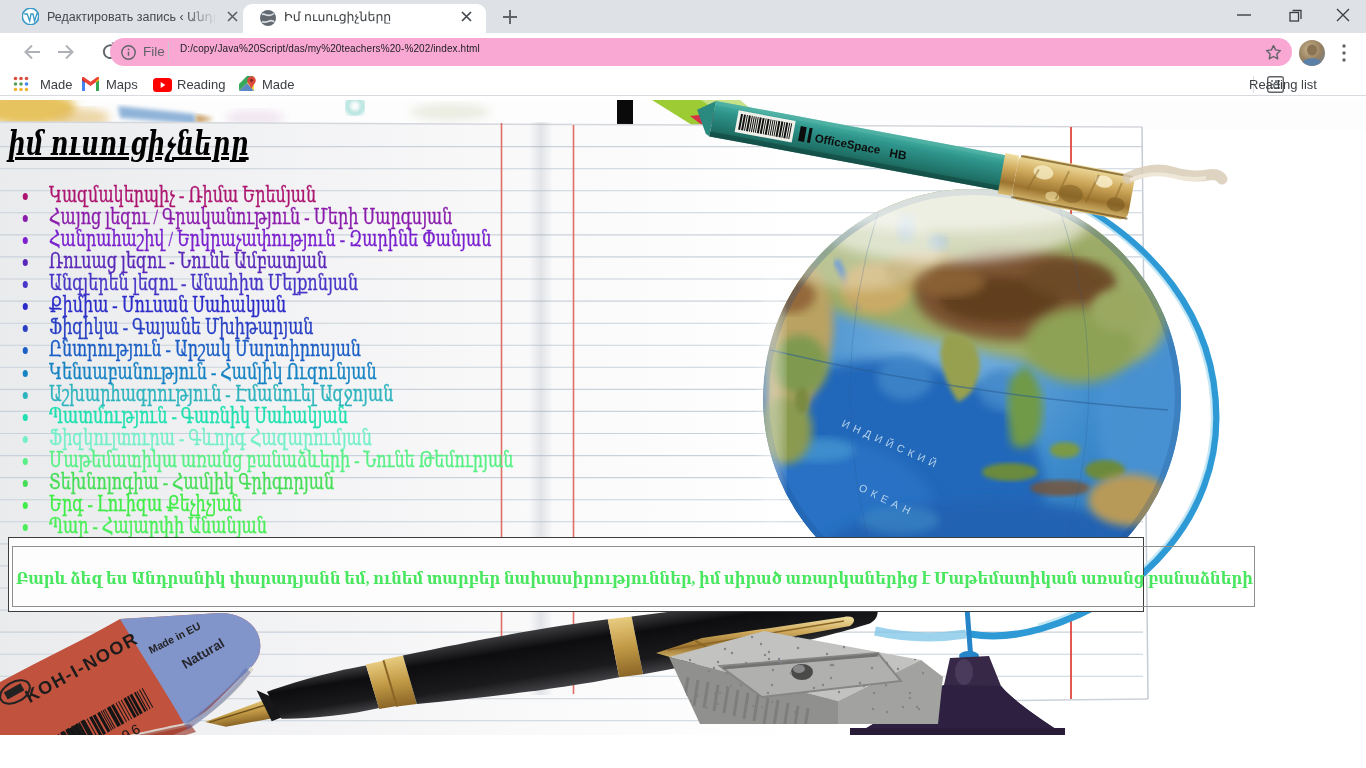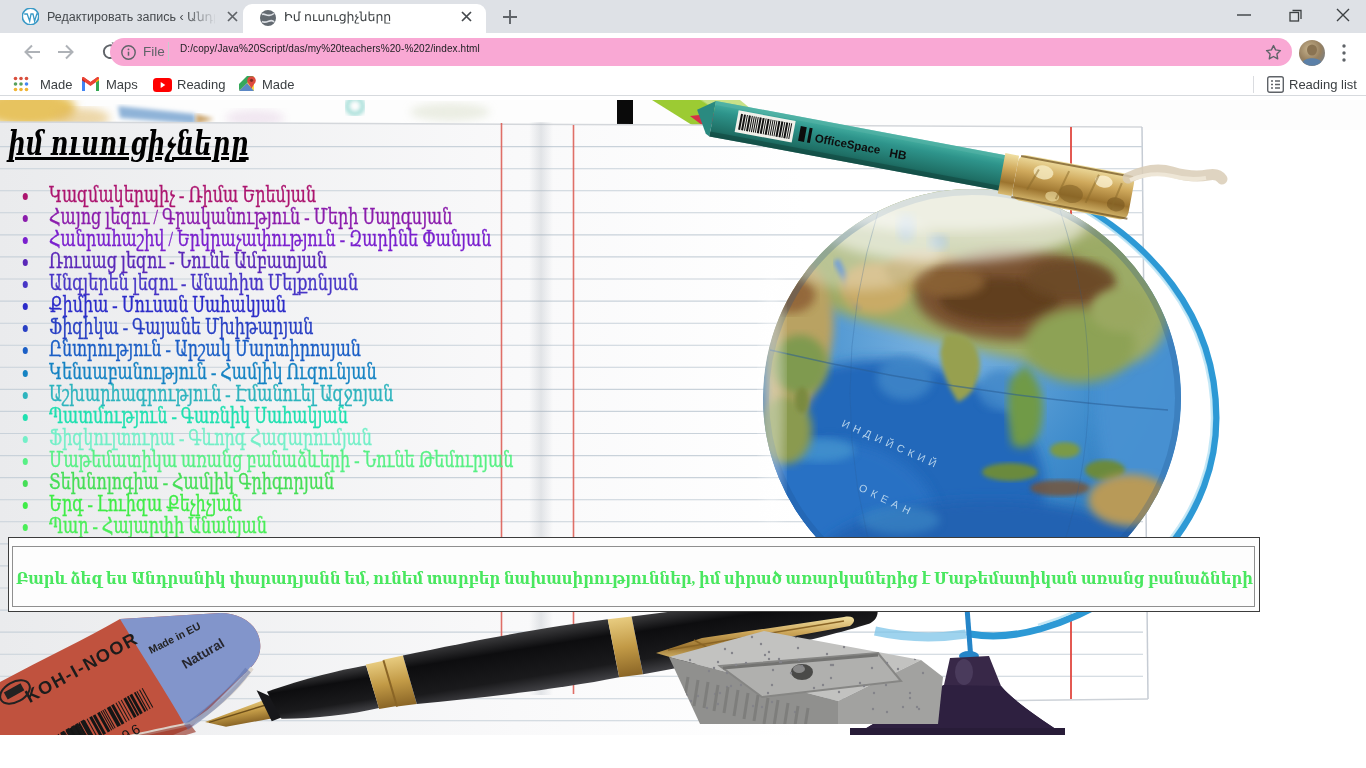--- a/index.html
+++ b/index.html
@@ -16,21 +16,21 @@
 #omnibox .sep{position:absolute;left:170px;top:4px;width:1px;height:19px;background:#c7cacd}
 #omnibox .url{position:absolute;top:5px;font-size:10px;color:#202124;letter-spacing:.1px}
 #bkbar{position:absolute;left:0;top:69px;width:1366px;height:27px;background:#fff;border-bottom:1px solid #d7dade}
 .bkitem{position:absolute;top:8px;font-size:13px;color:#3c4043}
 #page{position:absolute;left:0;top:100px;width:1366px;height:635px;background:#fff}
 #bgsvg{position:absolute;left:0;top:0}
 h1{position:absolute;left:8px;top:24px;font-family:"Liberation Serif","DejaVu Serif",serif;font-style:italic;font-weight:bold;font-size:33px;color:#000;text-decoration:underline;transform:scaleX(.738);transform-origin:0 0;white-space:nowrap;letter-spacing:.5px}
 #tlist{position:absolute;left:14px;top:84px;list-style:none;width:700px}
 #tlist li{position:relative;height:22.07px;padding-left:48.1px;font-family:"Liberation Serif","DejaVu Serif",serif;font-size:22px;line-height:22.07px;white-space:nowrap;transform:scaleX(.728);transform-origin:0 0;-webkit-text-stroke:.35px currentColor}
 #tlist li:before{content:"";position:absolute;left:12.2px;top:9px;width:7px;height:7px;border-radius:50%;background:currentColor}
-#bigbox{position:absolute;left:8px;top:437px;width:1252px;height:75px;background:#fdfdfd;border:1.5px solid #3c3c3c}
+#bigbox{position:absolute;left:8px;top:437px;width:1136px;height:75px;background:#fdfdfd;border:1.5px solid #3c3c3c}
 #bigbox .inner{position:absolute;left:3px;top:8px;width:1243px;height:61px;border:1px solid #8f8f8f;background:transparent}
 #bigbox .txt{position:absolute;left:7px;top:30px;font-family:"Liberation Serif","DejaVu Serif",serif;font-weight:bold;font-size:17.2px;color:#49e75f;white-space:nowrap;transform:scaleX(.859);transform-origin:0 0}
 #taskbar{position:absolute;left:0;top:768px;width:1366px;height:27px;background:#22303f}
 .tray{position:absolute;color:#fff}
 </style></head>
 <body>
 <div id="tabstrip">
   <div id="tab1">
     <svg class="favsvg" style="position:absolute;left:14px;top:8px" width="17" height="17" viewBox="0 0 17 17">
         <circle cx="8.5" cy="8.5" r="8.2" fill="#fff"></circle>
@@ -141,21 +141,21 @@
       <circle cx="12.5" cy="4.5" r="4.3" fill="#dd4b3e"></circle>
       <circle cx="12.5" cy="4.3" r="1.6" fill="#802c26"></circle>
       <path d="M12.5 12.5L9.6 7.5h5.8z" fill="#dd4b3e"></path>
     </svg>
   <div class="bkitem" style="left:262px">Made</div>
   <div style="position:absolute;left:1253px;top:7px;width:1px;height:17px;background:#dadce0"></div>
   <svg style="position:absolute;left:1267px;top:7px" width="17" height="17" viewBox="0 0 17 17">
       <rect x=".7" y=".7" width="15.6" height="15.6" rx="2" fill="none" stroke="#5f6368" stroke-width="1.4"></rect>
       <path d="M4 5h2M4 8.5h2M4 12h2M8 5h5M8 8.5h5M8 12h5" stroke="#5f6368" stroke-width="1.4"></path>
     </svg>
-  <div class="bkitem" style="left:1289px">Reading list</div>
+  <div class="bkitem" style="left:1249px">Reading list</div>
 </div>
 <div id="page">
   <svg id="bgsvg" width="1366" height="635" viewBox="0 0 1366 635">
 <defs>
 <linearGradient id="sheetg" x1="0" y1="0" x2="1" y2="0">
           <stop offset="0" stop-color="#eaebed"></stop>
           <stop offset=".45" stop-color="#f9f9fa"></stop>
           <stop offset=".7" stop-color="#ffffff"></stop>
         </linearGradient>
 <linearGradient id="gutg" x1="0" y1="0" x2="1" y2="0">

